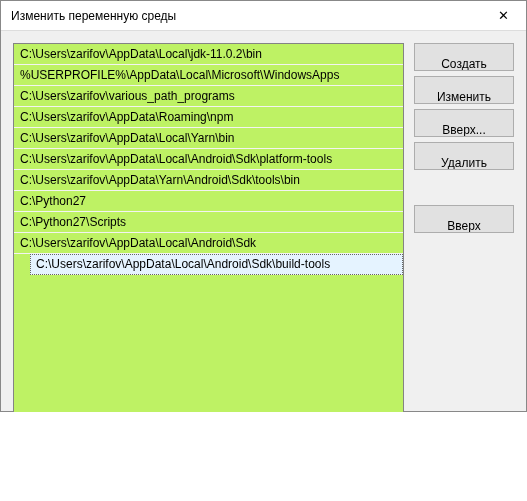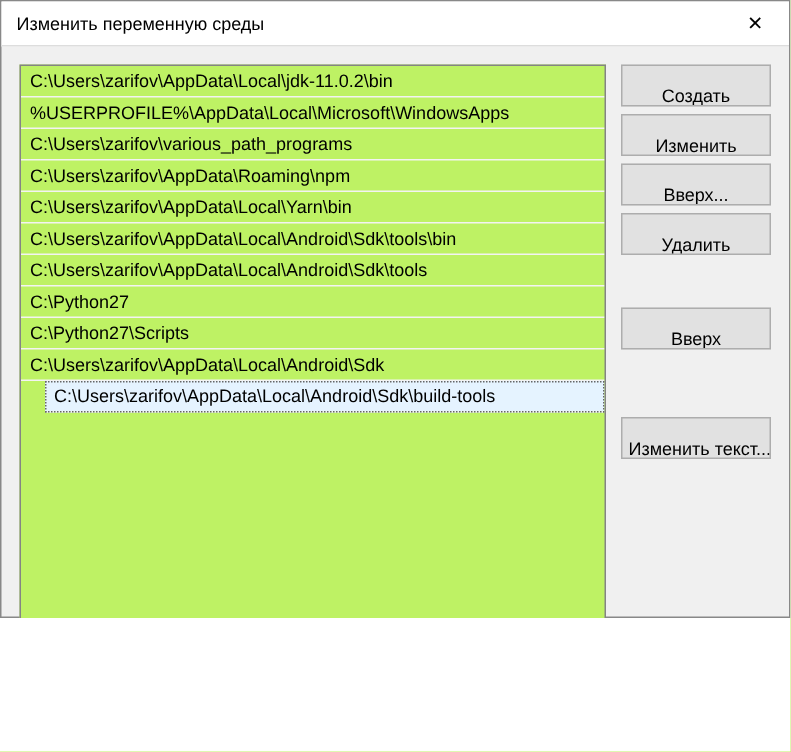--- a/index.html
+++ b/index.html
@@ -33,37 +33,36 @@
     </div>
   </div>
 
   <div class="content">
     <div class="listbox" id="listbox">
         <div class="list-item">C:\Users\zarifov\AppData\Local\jdk-11.0.2\bin</div>
         <div class="list-item">%USERPROFILE%\AppData\Local\Microsoft\WindowsApps</div>
         <div class="list-item">C:\Users\zarifov\various_path_programs</div>
         <div class="list-item">C:\Users\zarifov\AppData\Roaming\npm</div>
         <div class="list-item">C:\Users\zarifov\AppData\Local\Yarn\bin</div>
-        <div class="list-item">C:\Users\zarifov\AppData\Local\Android\Sdk\tools\bin</div>
-        <div class="list-item">C:\Users\zarifov\AppData\Local\Android\Sdk\tools</div>
+        <div class="list-item">C:\Users\zarifov\AppData\Local\Android\Sdk\platform-tools</div>
+        <div class="list-item">C:\Users\zarifov\AppData\Yarn\Android\Sdk\tools\bin</div>
         <div class="list-item">C:\Python27</div>
         <div class="list-item">C:\Python27\Scripts</div>
         <div class="list-item">C:\Users\zarifov\AppData\Local\Android\Sdk</div>
         <div class="list-item selected">C:\Users\zarifov\AppData\Local\Android\Sdk\build-tools</div>
       </div>
 
     <div class="side-buttons">
       <button class="btn">Создать</button>
       <button class="btn">Изменить</button>
       <button class="btn">Вверх...</button>
       <button class="btn">Удалить</button>
       <div class="spacer-sm"></div>
       <button class="btn">Вверх</button>
       <div class="spacer-lg"></div>
-      <button class="btn">Изменить текст...</button>
     </div>
   </div>
 
   <div class="bottom-bar">
     <button class="btn default-btn">OK</button>
     <button class="btn">Отмена</button>
   </div>
 </div>
 
 </body></html>

